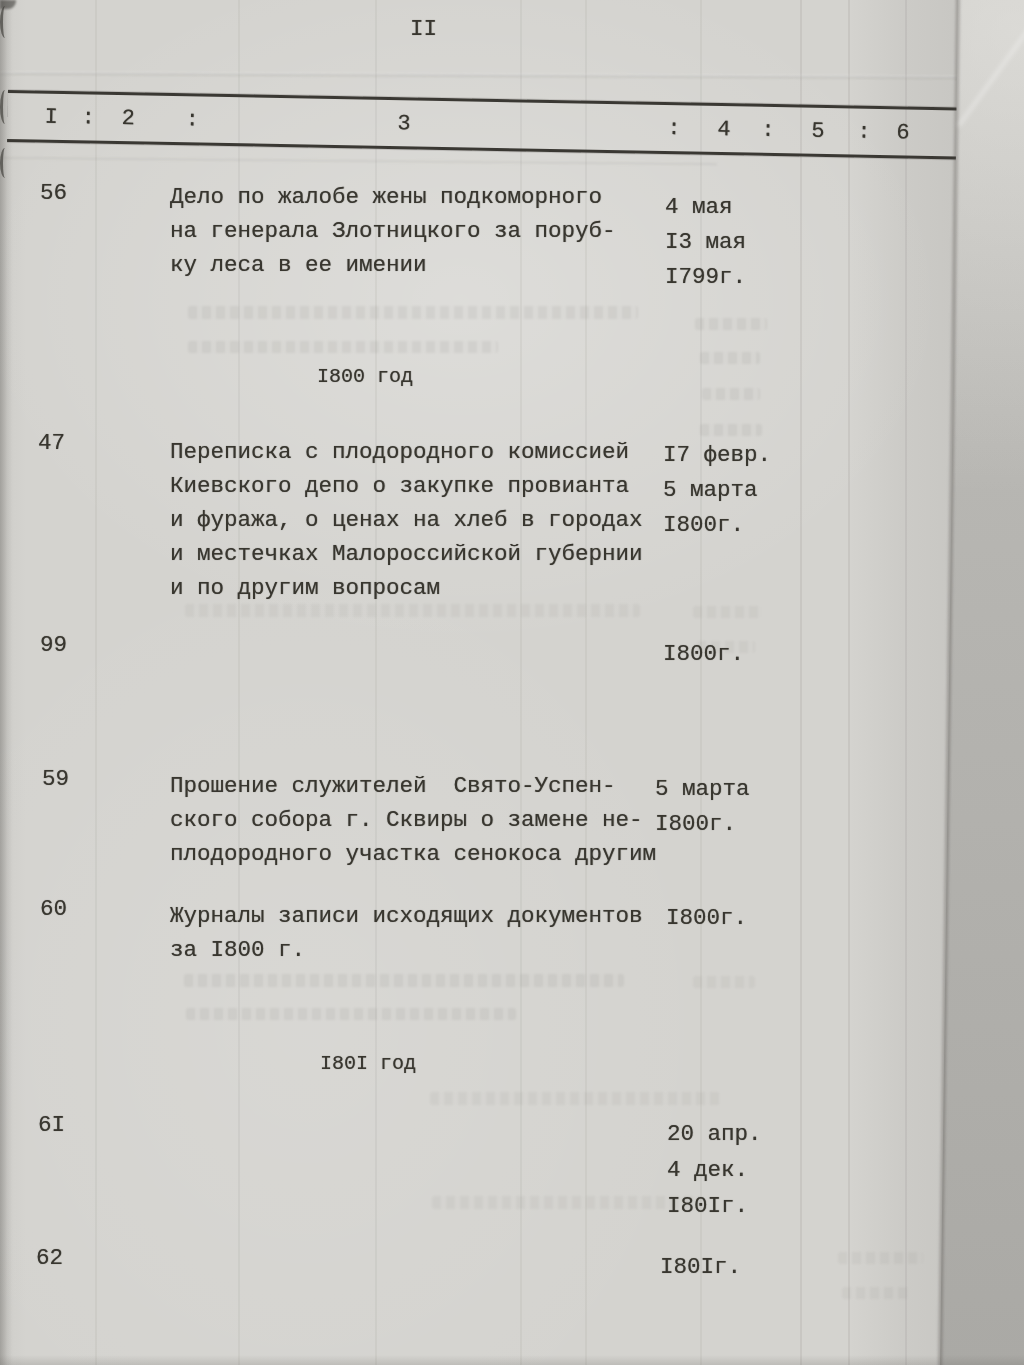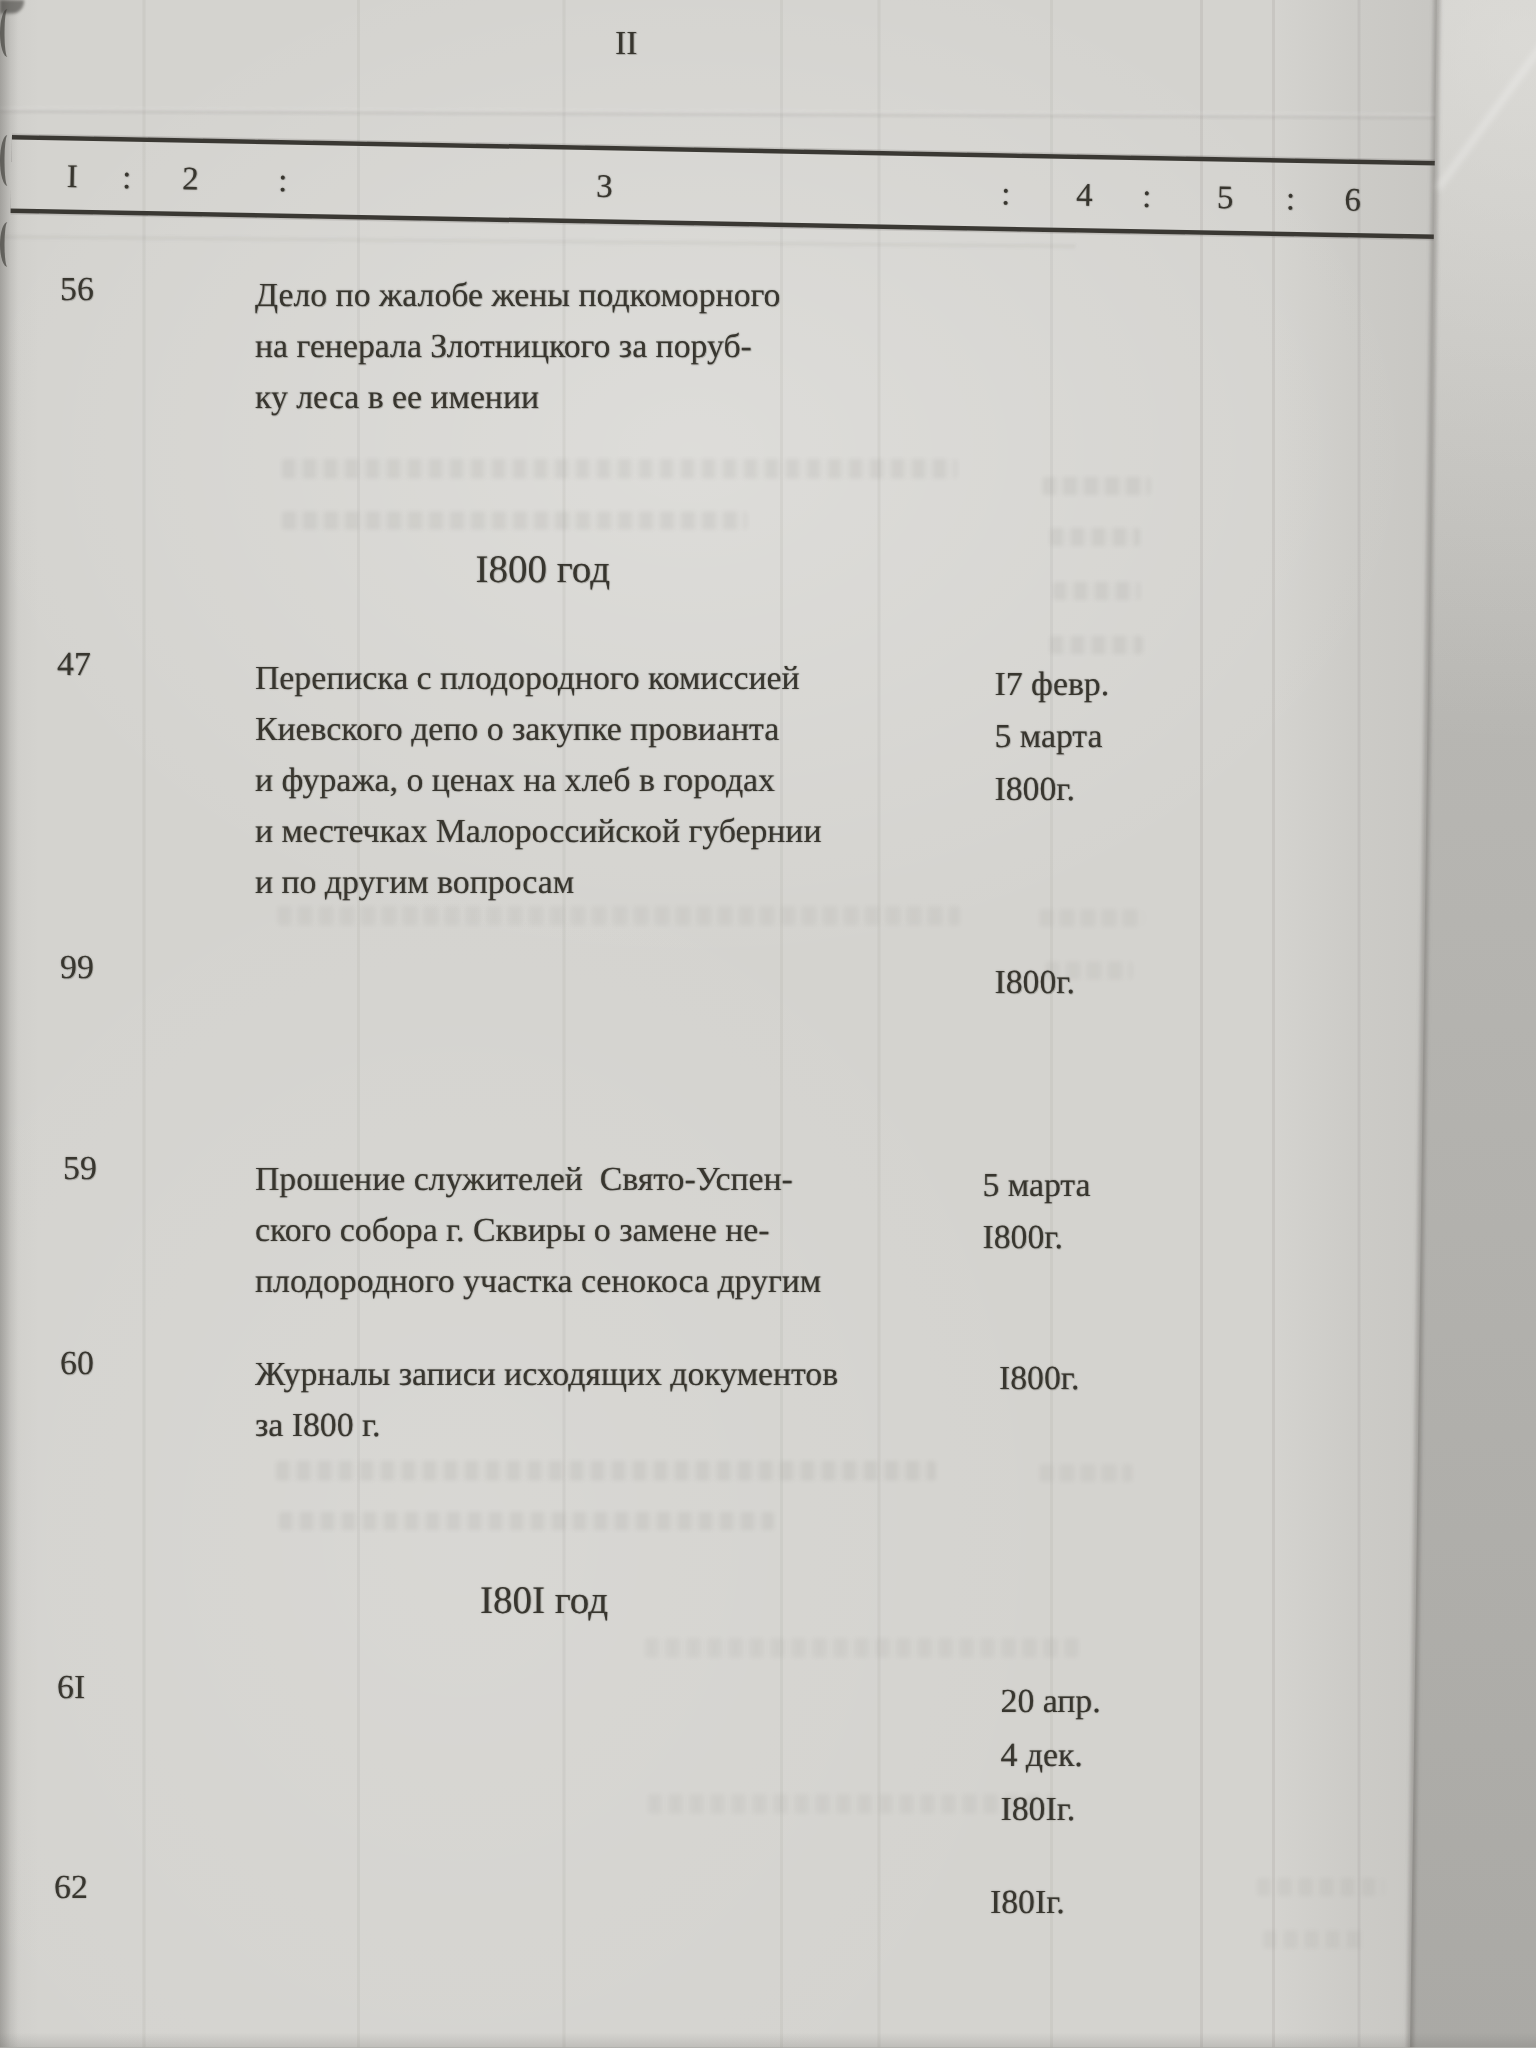--- a/index.html
+++ b/index.html
@@ -4,21 +4,21 @@
 <style>
   html,body{margin:0;padding:0;background:#9a9995;}
   .page{
     position:relative;width:1024px;height:1365px;overflow:hidden;
     background:
       radial-gradient(ellipse 700px 500px at 45% 22%, rgba(255,255,255,0.22), transparent 70%),
       radial-gradient(ellipse 600px 700px at 30% 75%, rgba(255,255,255,0.10), transparent 70%),
       linear-gradient(90deg, rgba(70,68,64,0.10) 0px, rgba(70,68,64,0.02) 14px, transparent 26px),
       linear-gradient(90deg, transparent 83%, rgba(60,58,54,0.05) 88%, rgba(60,58,54,0.08) 93%, rgba(60,58,54,0.05) 100%),
       #d4d3cf;
-    font-family:Liberation Serif, serif;
+    font-family:Liberation Mono, monospace;
   }
   .tw{
     color:#38362f;
     text-shadow:0 0 1px rgba(56,54,48,0.55), 0.6px 0.4px 0 rgba(56,54,48,0.18);
     white-space:pre-wrap;
     font-size:22.5px;
   }
   .abs{position:absolute;}
   .streak{position:absolute;top:0;width:2px;height:100%;background:rgba(95,93,88,0.07);}
   .crease-h{
@@ -33,21 +33,21 @@
   .header-band{
     position:absolute;left:8px;top:90px;width:950px;height:46px;
     border-top:3px solid #3a3833;border-bottom:3px solid #3a3833;
     transform:rotate(1.05deg);transform-origin:0 0;
     box-shadow:0 1px 0 rgba(58,56,51,0.15), 0 -1px 0 rgba(58,56,51,0.15);
   }
   .header-band .lbl{position:absolute;top:11px;font-size:22px;}
   .num{position:absolute;font-size:22.5px;}
   .desc{position:absolute;line-height:34px;}
   .dates{position:absolute;line-height:35px;}
-  .section-heading{position:absolute;font-size:26px;}
+  .section-heading{position:absolute;font-size:20px;}
   .ghost{
     position:absolute;border-radius:2px;
     background:repeating-linear-gradient(90deg, rgba(76,74,68,0.55) 0 9px, rgba(76,74,68,0.06) 9px 14px);
     opacity:0.13;filter:blur(1.3px);
   }
   .ghost.faint{opacity:0.09;}
   .backing{
     position:absolute;right:0;top:0;width:86px;height:100%;
     background:
       radial-gradient(circle at 90% 2%, rgba(240,239,235,0.5), transparent 35%),
@@ -101,20 +101,23 @@
     <span class="lbl tw" style="left:754px">:</span>
     <span class="lbl tw" style="left:804px">5</span>
     <span class="lbl tw" style="left:850px">:</span>
     <span class="lbl tw" style="left:889px">6</span>
   </div>
 
   <div class="num tw" style="left:40px;top:180px;">56</div>
   <div class="desc tw" style="left:170px;top:180px;">Дело по жалобе жены подкоморного
 на генерала Злотницкого за поруб-
 ку леса в ее имении</div>
+  <div class="dates tw" style="left:665px;top:190px;">4 мая
+I3 мая
+I799г.</div>
 
   <div class="ghost" style="left:188px;top:306px;width:450px;height:13px;"></div>
   <div class="ghost" style="left:188px;top:341px;width:310px;height:12px;"></div>
   <div class="ghost" style="left:695px;top:318px;width:72px;height:12px;"></div>
   <div class="ghost" style="left:700px;top:352px;width:60px;height:12px;"></div>
   <div class="ghost" style="left:702px;top:388px;width:58px;height:12px;"></div>
   <div class="ghost" style="left:700px;top:424px;width:62px;height:12px;"></div>
 
   <div class="section-heading tw" style="left:317px;top:365px;">I800 год</div>
 

